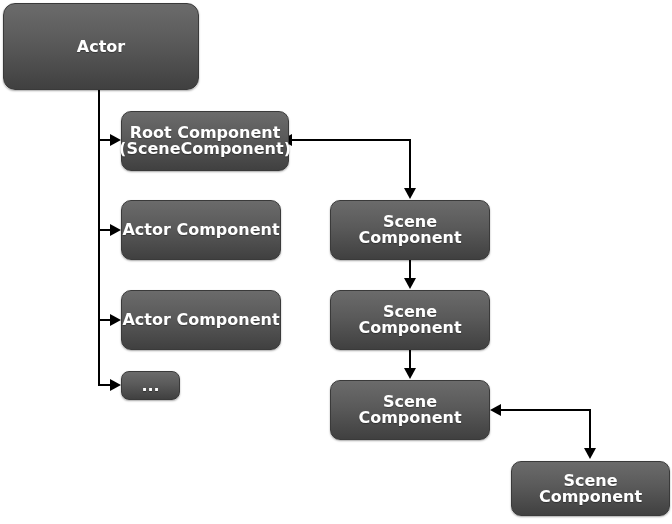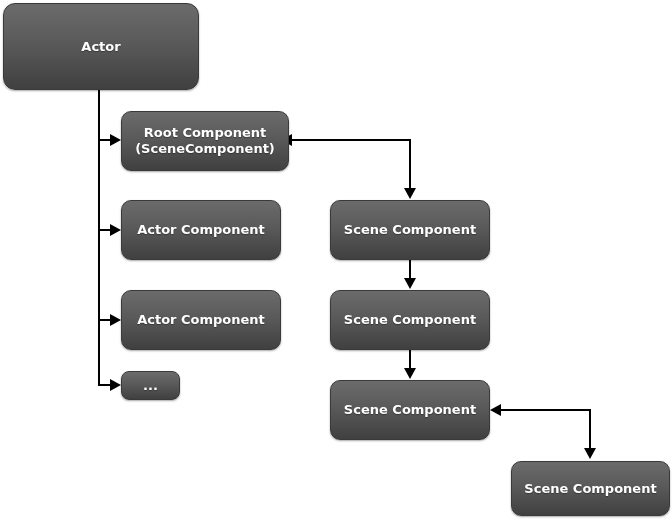--- a/index.html
+++ b/index.html
@@ -16,21 +16,21 @@
     font-family: "DejaVu Sans", "Liberation Sans", sans-serif;
   }
   .node {
     position: absolute;
     display: flex;
     align-items: center;
     justify-content: center;
     text-align: center;
     color: #ffffff;
     font-weight: bold;
-    font-size: 13px;
+    font-size: 16px;
     line-height: 16px;
     background: linear-gradient(180deg, #6b6b6b 0%, #5a5a5a 45%, #404040 100%);
     border: 1px solid #3a3a3a;
     border-radius: 10px;
     box-shadow: 0 1px 2px rgba(0,0,0,0.35);
     white-space: pre-line;
     text-shadow: 0 1px 1px rgba(0,0,0,0.35);
     box-sizing: border-box;
   }
   .line {

